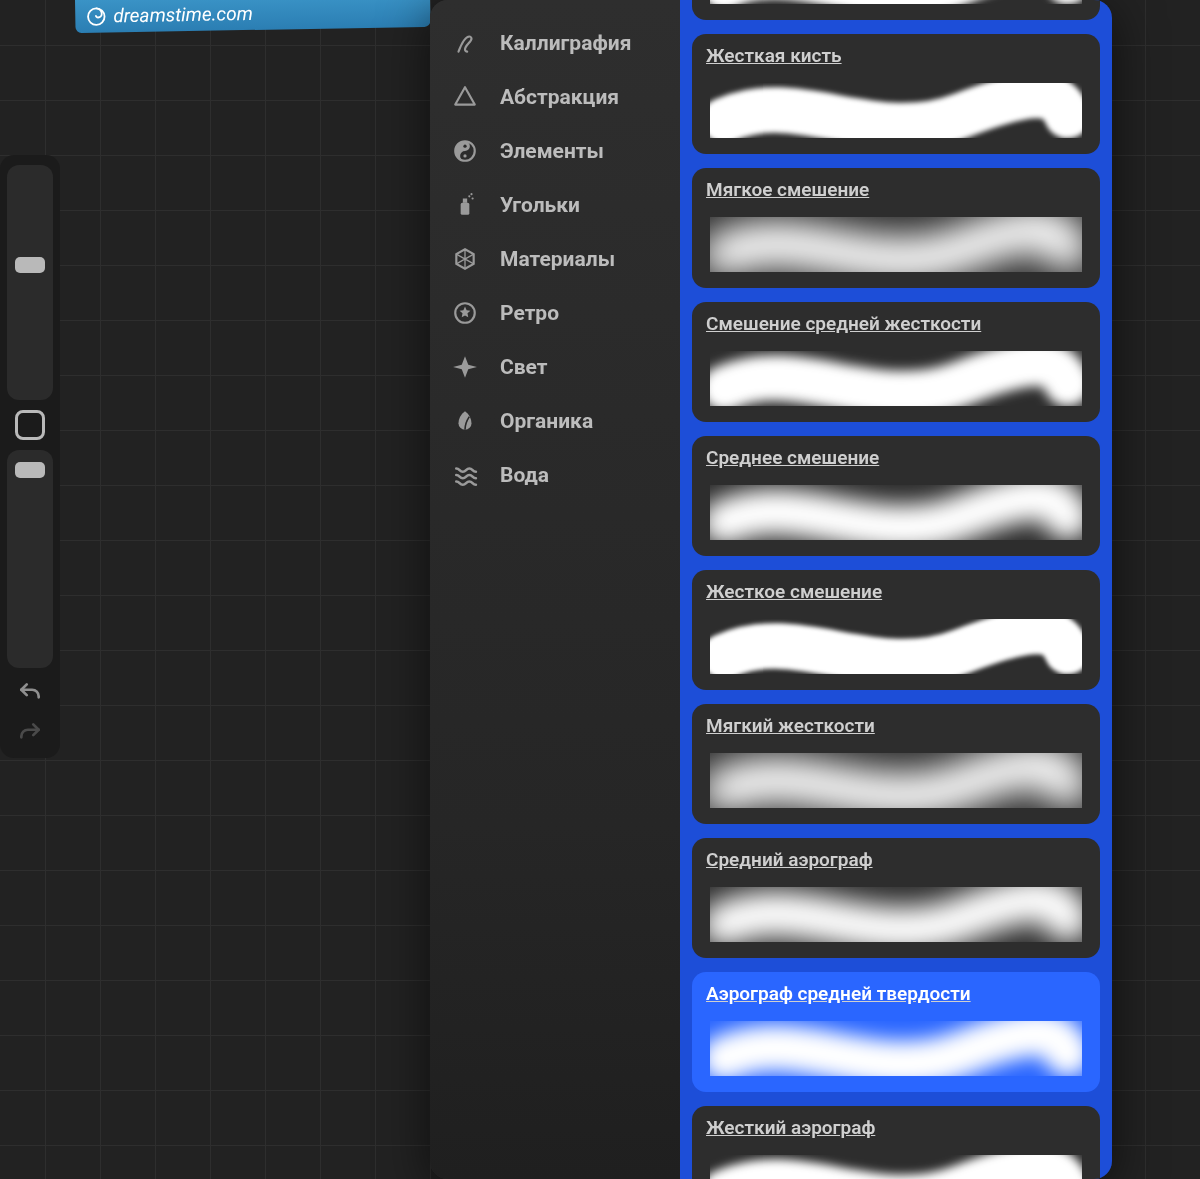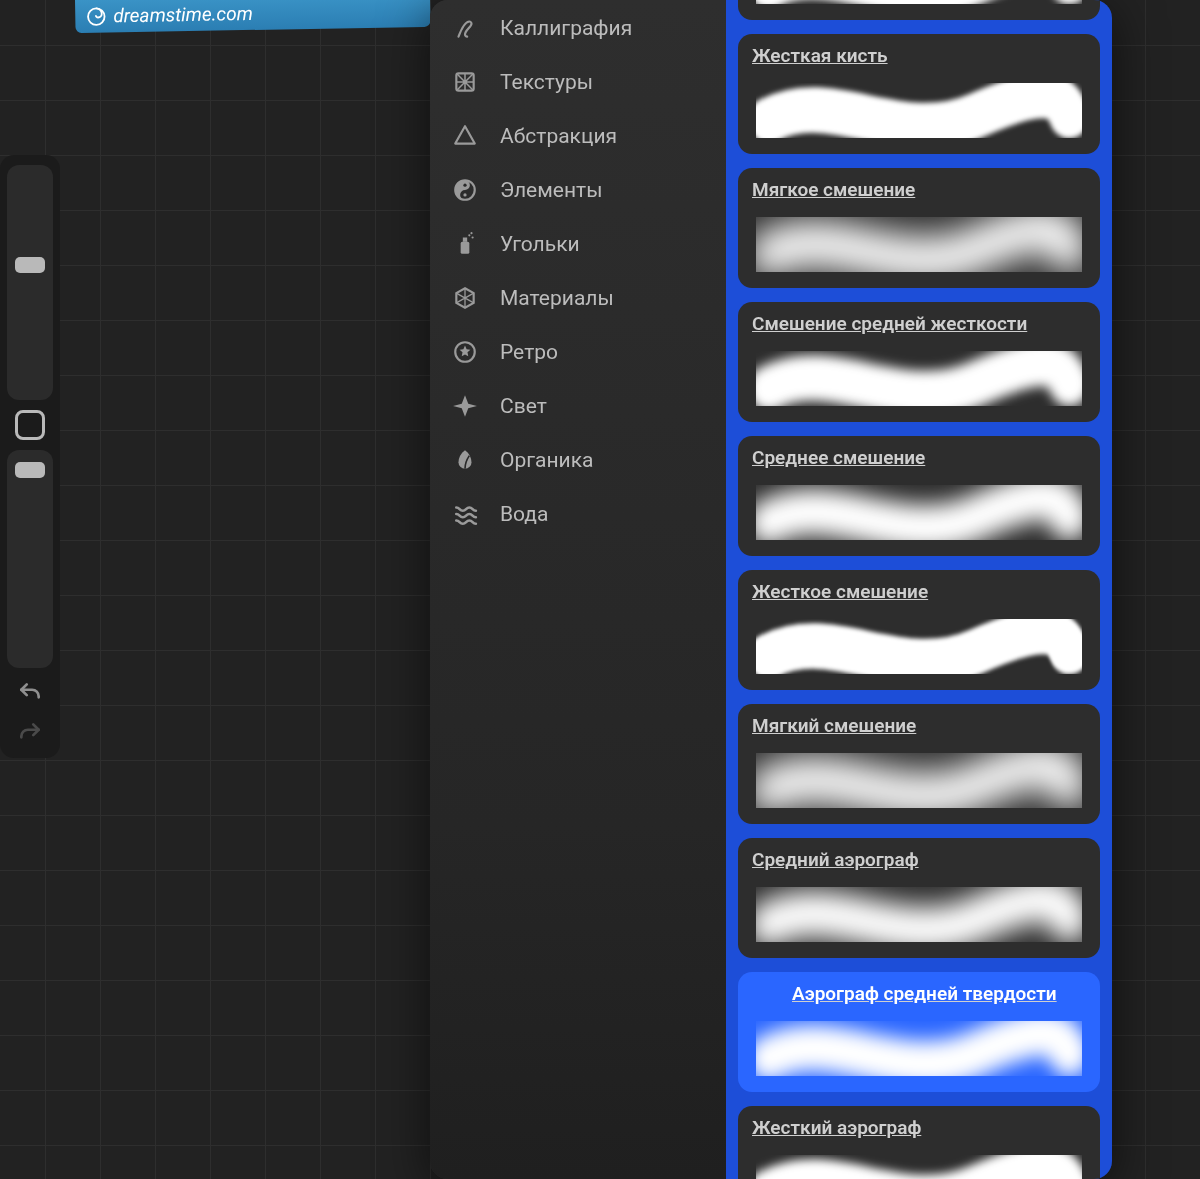--- a/index.html
+++ b/index.html
@@ -98,23 +98,24 @@
     width: 682px;
     height: 1179px;
     background: #2a2a2a;
     display: flex;
     border-radius: 18px;
     overflow: hidden;
     box-shadow: 0 10px 50px rgba(0,0,0,.6);
   }
 
   .categories {
-    width: 296px;
+    width: 250px;
     background: linear-gradient(180deg,#2e2e2e,#262626 70%,#1f1f1f);
-    padding-top: 1px;
+    padding-top: 16px;
+    font-weight: bold;
   }
   .cat {
     display: flex;
     align-items: center;
     gap: 22px;
     padding: 14px 22px;
     font-size: 21px;
     color: #bcbcbc;
     cursor: pointer;
   }
@@ -138,21 +139,21 @@
   .brush {
     background: #2d2d2d;
     border-radius: 14px;
     margin-top: 14px;
     padding: 10px 14px 6px;
     position: relative;
     height: 120px;
   }
   .brush:first-child { margin-top: -90px; height: 110px; }
   .brush.selected { background: #2a66ff; }
-  .brush.selected .brush-title { color: #fff; margin-left: 40px; }
+  .brush.selected .brush-title { color: #fff; }
   .brush-title {
     font-size: 19px;
     font-weight: 600;
     color: #cfcfcf;
     margin-bottom: 4px;
     position: relative;
     z-index: 2;
   }
   .stroke {
     position: absolute;
@@ -203,28 +204,20 @@
         <span class="cat-icon">
           <svg viewBox="0 0 24 24">
             <use href="#calligraphy-icon"></use>
           </svg>
         </span>
         <span>Каллиграфия</span>
       </div>
       <div class="cat">
         <span class="cat-icon">
           <svg viewBox="0 0 24 24">
-            <use href="#textures-icon"></use>
-          </svg>
-        </span>
-        <span>Текстуры</span>
-      </div>
-      <div class="cat">
-        <span class="cat-icon">
-          <svg viewBox="0 0 24 24">
             <use href="#abstract-icon"></use>
           </svg>
         </span>
         <span>Абстракция</span>
       </div>
       <div class="cat">
         <span class="cat-icon">
           <svg viewBox="0 0 24 24">
             <use href="#elements-icon"></use>
           </svg>
@@ -341,21 +334,21 @@
         <div class="stroke"><svg viewBox="0 0 385 80" preserveAspectRatio="none">
             <defs>
               <filter id="bf5" x="-20%" y="-40%" width="140%" height="180%">
                 <feGaussianBlur stdDeviation="2"></feGaussianBlur>
               </filter>
             </defs>
             <path d="M15 55 C 90 20, 170 85, 260 50 S 360 30, 370 50" stroke="#ffffff" stroke-width="48" fill="none" stroke-linecap="round" filter="url(#bf5)"></path>
           </svg></div>
       </div>
       <div class="brush">
-        <div class="brush-title">Мягкий смешение</div>
+        <div class="brush-title">Мягкий жесткости</div>
         <div class="stroke"><svg viewBox="0 0 385 80" preserveAspectRatio="none">
             <defs>
               <filter id="bf6" x="-20%" y="-40%" width="140%" height="180%">
                 <feGaussianBlur stdDeviation="18"></feGaussianBlur>
               </filter>
             </defs>
             <path d="M15 55 C 90 20, 170 85, 260 50 S 360 30, 370 50" stroke="#ffffff" stroke-width="48" fill="none" stroke-linecap="round" filter="url(#bf6)"></path>
           </svg></div>
       </div>
       <div class="brush">

